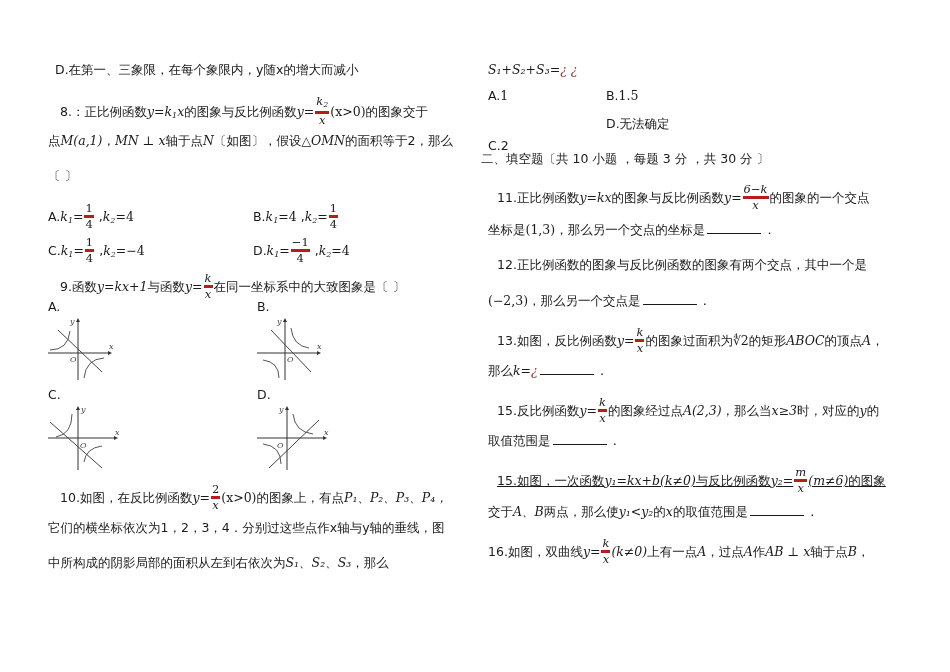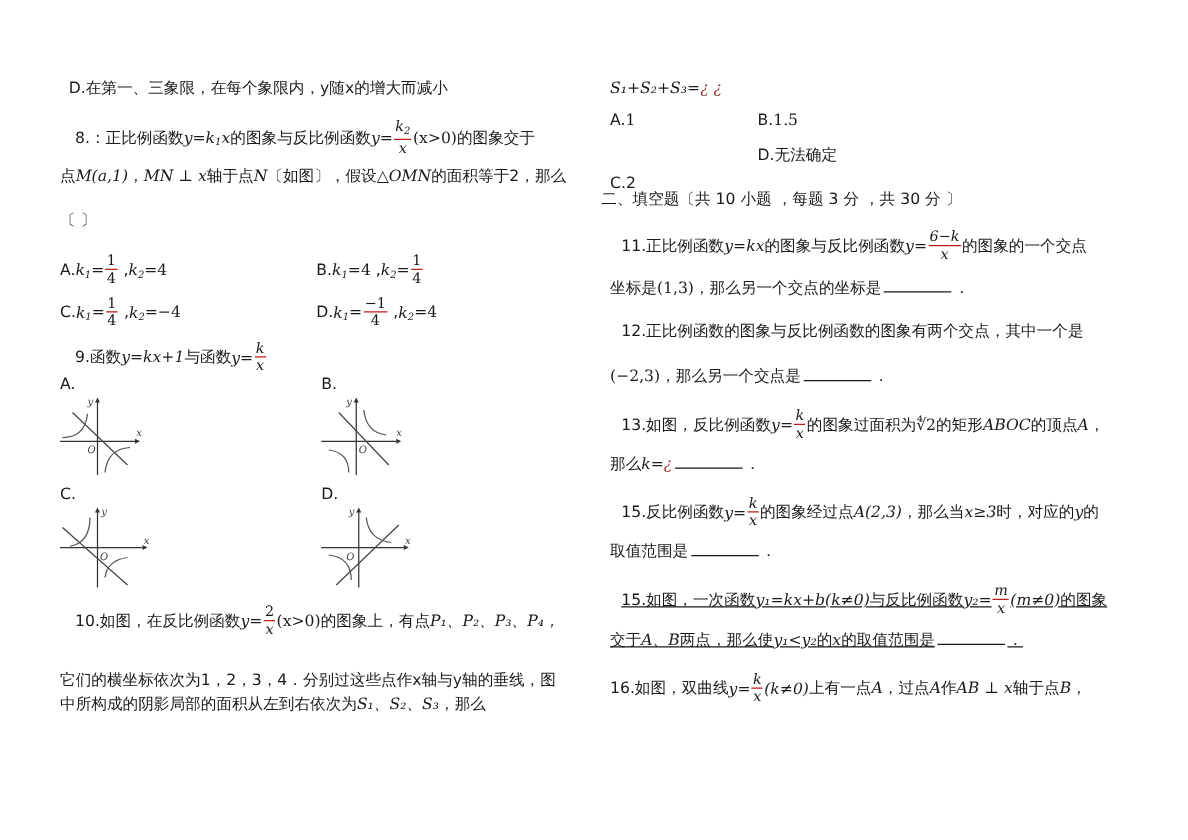--- a/index.html
+++ b/index.html
@@ -5,21 +5,21 @@
   html, body { margin: 0; padding: 0; }
   body {
     width: 950px; height: 672px; background: #ffffff; position: relative; overflow: hidden;
     font-family: "DejaVu Sans", "Liberation Sans", sans-serif; color: #1a1a1a; font-size: 12.5px;
   }
   .line { position: absolute; white-space: nowrap; line-height: 16px; }
   .m { font-family: "DejaVu Serif", "Liberation Serif", serif; font-style: italic; }
   .mn { font-family: "DejaVu Serif", "Liberation Serif", serif; font-style: normal; }
   sub { font-size: 8px; vertical-align: -2px; }
   .frac { display: inline-block; vertical-align: middle; text-align: center; margin: 0 1px; position: relative; top: -1px; }
-  .frac .num { display: block; border-bottom: 1px solid #b91c1c; padding: 0 1px; line-height: 13px; font-size: 11.5px; }
+  .frac .num { display: block; border-bottom: 3px solid #b91c1c; padding: 0 1px; line-height: 13px; font-size: 11.5px; }
   .frac .den { display: block; line-height: 13px; font-size: 11.5px; }
   .blank { display: inline-block; width: 54px; border-bottom: 1px solid #1a1a1a; height: 12px; vertical-align: baseline; margin: 0 2px; }
   .red { color: #9c3030; font-family: "DejaVu Serif", serif; font-style: italic; }
   .graph { position: absolute; }
   .graph svg { display: block; }
 </style>
 </head>
 <body>
 
 <div class="line" style="left:55px; top:62px;">D.在第一、三象限，在每个象限内，y随x的增大而减小</div>
@@ -41,21 +41,21 @@
   <span>B.</span><span class="m">k<sub>1</sub></span><span class="mn">=4</span> ,<span class="m">k<sub>2</sub></span><span class="mn">=</span><span class="frac mn"><span class="num">1</span><span class="den">4</span></span>
 </div>
 <div class="line" style="left:48px; top:237px;">
   <span>C.</span><span class="m">k<sub>1</sub></span><span class="mn">=</span><span class="frac mn"><span class="num">1</span><span class="den">4</span></span> ,<span class="m">k<sub>2</sub></span><span class="mn">=−4</span>
 </div>
 <div class="line" style="left:253px; top:237px;">
   <span>D.</span><span class="m">k<sub>1</sub></span><span class="mn">=</span><span class="frac mn"><span class="num">−1</span><span class="den">4</span></span> ,<span class="m">k<sub>2</sub></span><span class="mn">=4</span>
 </div>
 
 <div class="line" style="left:60px; top:273px;">
-  <span>9.</span><span>函数</span><span class="m">y=kx+1</span><span>与函数</span><span class="m">y<span class="mn">=</span><span class="frac"><span class="num">k</span><span class="den">x</span></span></span>
+  <span>9.</span><span>函数</span><span class="m">y=kx+1</span><span>与函数</span><span class="m">y<span class="mn">=</span><span class="frac"><span class="num">k</span><span class="den">x</span></span></span><span>在同一坐标系中的大致图象是〔 〕</span>
 </div>
 
 <div class="line" style="left:48px; top:299px;">A.</div>
 <div class="line" style="left:257px; top:299px;">B.</div>
 <div class="line" style="left:48px; top:387px;">C.</div>
 <div class="line" style="left:257px; top:387px;">D.</div>
 
 <div class="graph" style="left:46px; top:316px;">
   <svg width="70" height="66" viewBox="0 0 70 66">
     <line x1="2" y1="37" x2="62" y2="37" stroke="#333" stroke-width="1"></line>
@@ -112,21 +112,21 @@
     <path d="M8 40 Q26 42 26 60" stroke="#555" fill="none"></path>
     <text x="69" y="31" font-size="8" font-style="italic" font-family="DejaVu Serif, serif" fill="#444">x</text>
     <text x="24" y="8" font-size="8" font-style="italic" font-family="DejaVu Serif, serif" fill="#444">y</text>
     <text x="22" y="44" font-size="8" font-style="italic" font-family="DejaVu Serif, serif" fill="#444">O</text>
   </svg>
 </div>
 
 <div class="line" style="left:60px; top:484px;">
   <span>10.</span><span>如图，在反比例函数</span><span class="m">y<span class="mn">=</span><span class="frac mn"><span class="num">2</span><span class="den m">x</span></span><span class="mn">(x&gt;0)</span></span><span>的图象上，有点</span><span class="m">P₁、P₂、P₃、P₄，</span>
 </div>
-<div class="line" style="left:48px; top:520px;margin-top:16px;">它们的横坐标依次为1，2，3，4．分别过这些点作x轴与y轴的垂线，图</div>
+<div class="line" style="left:48px; top:520px;">它们的横坐标依次为1，2，3，4．分别过这些点作x轴与y轴的垂线，图</div>
 <div class="line" style="left:48px; top:555px;">
   <span>中所构成的阴影局部的面积从左到右依次为</span><span class="m">S₁、S₂、S₃</span><span>，那么</span>
 </div>
 
 <div class="line" style="left:488px; top:62px;">
   <span class="m">S₁+S₂+S₃=</span><span class="red">¿ ¿</span>
 </div>
 <div class="line" style="left:488px; top:88px;"><span>A.</span><span class="mn">1</span></div>
 <div class="line" style="left:606px; top:88px;"><span>B.</span><span class="mn">1.5</span></div>
 <div class="line" style="left:488px; top:106px;margin-top:32px;"><span>C.</span><span>2</span></div>
@@ -156,21 +156,21 @@
 </div>
 
 <div class="line" style="left:497px; top:397px;">
   <span>15.</span><span>反比例函数</span><span class="m">y<span class="mn">=</span><span class="frac"><span class="num">k</span><span class="den">x</span></span></span><span>的图象经过点</span><span class="m">A(2,3)</span><span>，那么当</span><span class="m">x≥3</span><span>时，对应的</span><span class="m">y</span><span>的</span>
 </div>
 <div class="line" style="left:488px; top:432px;">
   <span>取值范围是</span><span class="blank"></span><span>．</span>
 </div>
 
 <div class="line" style="left:497px; top:467px;text-decoration:underline;">
-  <span>15.</span><span>如图，一次函数</span><span class="m">y₁=kx+b(k≠0)</span><span>与反比例函数</span><span class="m"><span>y₂=</span><span class="frac"><span class="num">m</span><span class="den">x</span></span><span>(m≠0)</span></span><span>的图象</span>
+  <span>15.</span><span>如图，一次函数</span><span class="m">y₁=kx+b(k≠0)</span><span>与反比例函数</span><span class="m"><span>y₂=</span><span class="frac"><span class="num">m</span><span class="den">x</span></span><span>(m≠6)</span></span><span>的图象</span>
 </div>
-<div class="line" style="left:488px; top:503px;text-decoration:underline;">
+<div class="line" style="left:488px; top:503px;">
   <span>交于</span><span class="m">A、B</span><span>两点，那么使</span><span class="m">y₁&lt;y₂</span><span>的</span><span class="m">x</span><span>的取值范围是</span><span class="blank"></span><span>．</span>
 </div>
 
 <div class="line" style="left:488px; top:538px;">
   <span>16.</span><span>如图，双曲线</span><span class="m">y<span class="mn">=</span><span class="frac"><span class="num">k</span><span class="den">x</span></span><span>(k≠0)</span></span><span>上有一点</span><span class="m">A</span><span>，过点</span><span class="m">A</span><span>作</span><span class="m">AB ⊥ x</span><span>轴于点</span><span class="m">B</span><span>，</span>
 </div>
 
 </body></html>

